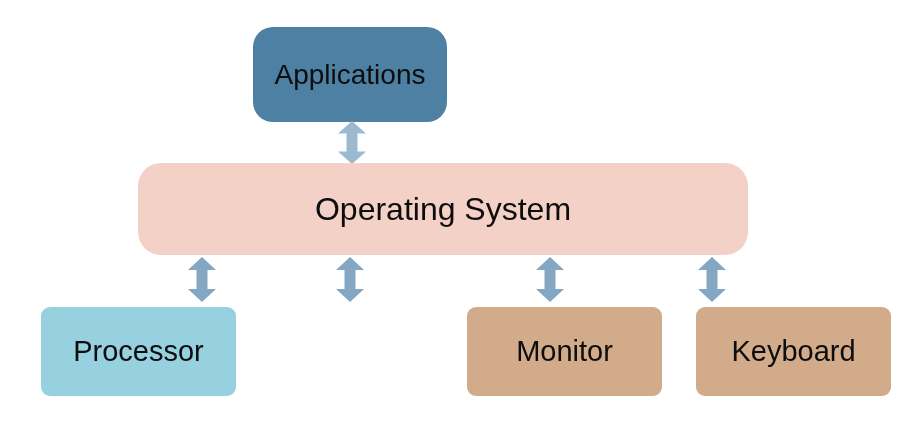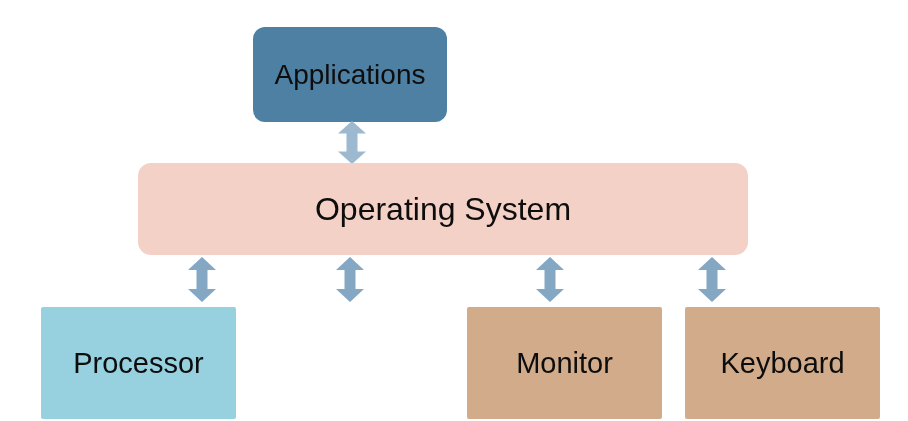--- a/index.html
+++ b/index.html
@@ -20,33 +20,33 @@
     display: flex;
     align-items: center;
     justify-content: center;
     color: #0d0d0d;
     text-align: center;
     box-sizing: border-box;
   }
   .node-applications {
     left: 253px; top: 27px;
     width: 194px; height: 95px;
-    border-radius: 12px;
+    border-radius: 20px;
     font-size: 28px;
   }
   .node-os {
     left: 138px; top: 163px;
     width: 610px; height: 92px;
-    border-radius: 13px;
+    border-radius: 23px;
     font-size: 32px;
   }
   .node-bottom {
     top: 307px;
-    width: 195px; height: 112px;
-    border-radius: 2px;
+    width: 195px; height: 89px;
+    border-radius: 9px;
     font-size: 29px;
   }
   .node-processor  { left: 41px;  }
   .node-harddrive  { left: 256px; }
   .node-monitor    { left: 467px; text-align: center; }
   .node-keyboard   { left: 685px; }
 
   .connector {
     position: absolute;
     display: block;
@@ -92,17 +92,17 @@
 
   <div class="node node-bottom node-processor" style="background-color: rgb(151, 209, 224);">
     <span>Processor</span>
   </div>
 
 
   <div class="node node-bottom node-monitor" style="background-color: rgb(210, 171, 138);">
     <span>Monitor</span>
   </div>
 
-  <div class="node node-bottom node-keyboard" style="background-color: rgb(210, 171, 138);">
+  <div class="node node-bottom node-keyboard" style="background-color: rgb(210, 171, 138); margin-left: 11px;">
     <span>Keyboard</span>
   </div>
 
 </div>
 
 </body></html>

